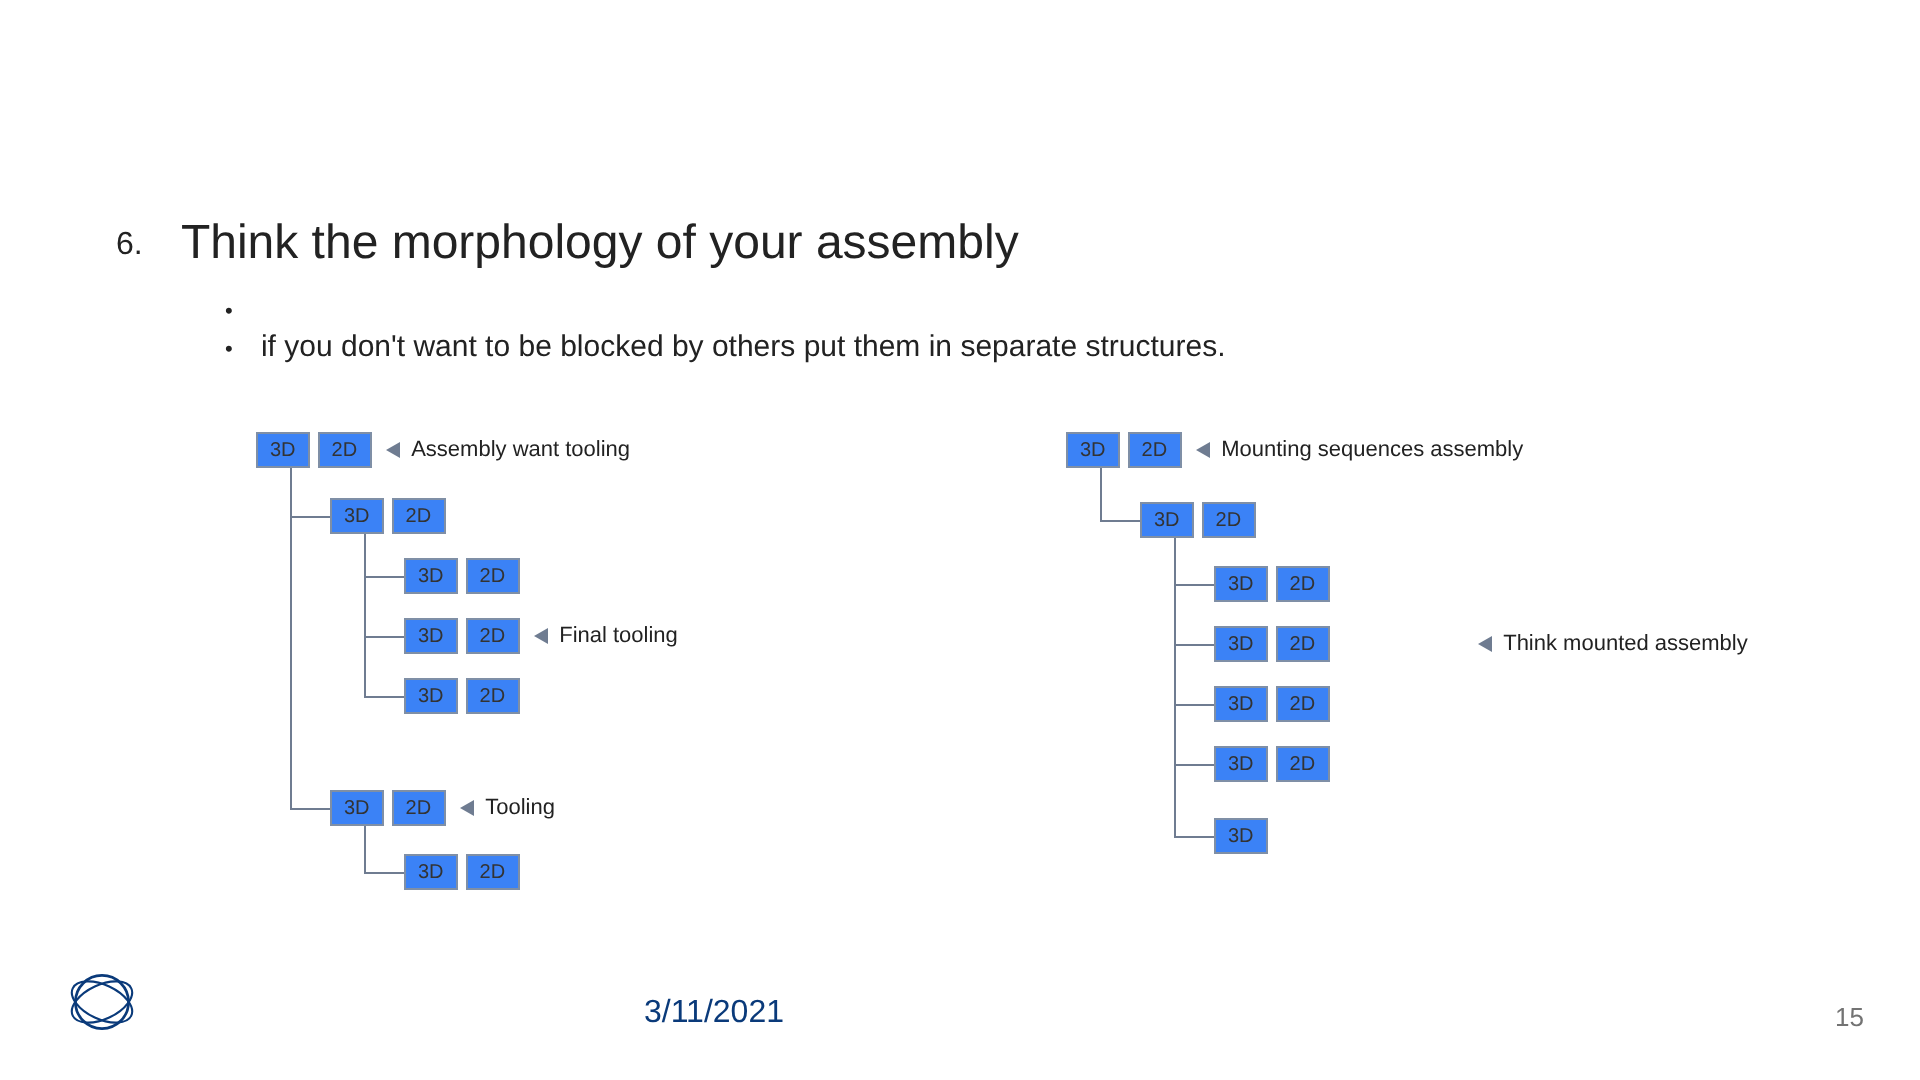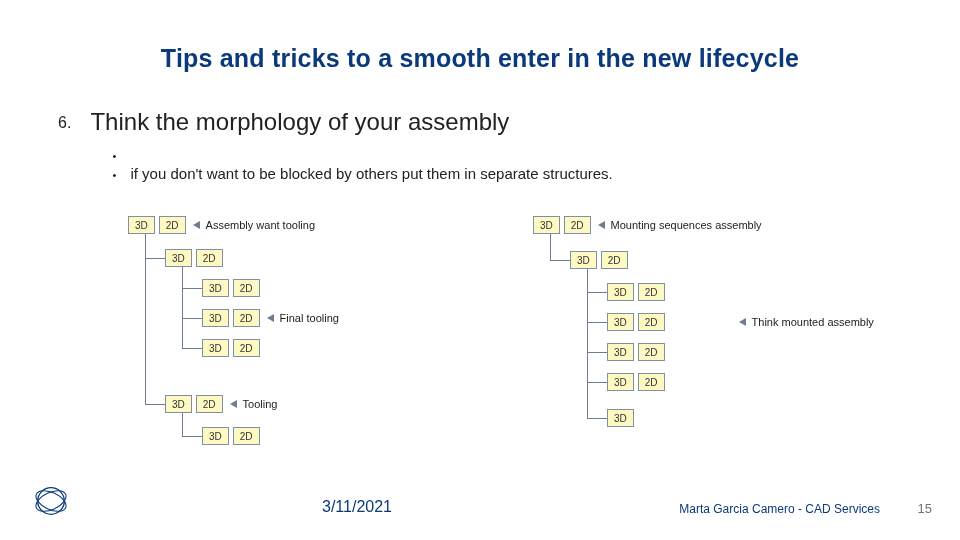--- a/index.html
+++ b/index.html
@@ -12,38 +12,37 @@
   .item-heading { font-size: 24px; color: #222; margin-bottom: 10px; }
   .sub { margin-left: 22px; margin-top: 6px; }
   .sub-row { display: flex; align-items: flex-start; margin-bottom: 3px; }
   .sub-dot { width: 18px; font-size: 11px; color: #222; padding-top: 4px; }
   .sub-text { font-size: 15px; color: #222; }
   .diagrams { position: absolute; top: 216px; left: 112px; right: 30px; display: flex; gap: 10px; }
   .panel { position: relative; }
   .panel.left { width: 395px; height: 240px; }
   .panel.right { width: 405px; height: 240px; }
   .node { position: absolute; display: flex; gap: 4px; align-items: center; }
-  .box3d, .box2d { border: 1px solid #7f8fa6; font-size: 10px; color: #333; display: inline-flex; align-items: center; justify-content: center; padding: 2px 6px; height: 18px; background: #fef9c3; }
+  .box3d, .box2d { border: 1px solid #7f8fa6; font-size: 10px; color: #333; display: inline-flex; align-items: center; justify-content: center; padding: 2px 6px; height: 18px; background: #3b82f6; }
   .arrow-left { display:inline-block; width:0; height:0; border-top:4px solid transparent; border-bottom:4px solid transparent; border-right:7px solid #6f7c91; margin-left:3px; margin-right:2px;}
   .dlabel { font-size: 11px; color: #222; }
   .line { position:absolute; background:#6f7c91; }
   .line.h { height:1px; }
   .line.v { width:1px; }
   .footer { position: absolute; bottom: 18px; left: 0; right: 0; height: 30px; }
   .logo { position:absolute; left: 32px; bottom: 2px; width: 38px; height: 38px; }
   .logo svg { width: 100%; height: 100%; }
   .foot-date { position:absolute; left: 322px; bottom: 6px; font-size: 16px; color: #0a3a7a; }
   .foot-author { position:absolute; right: 80px; bottom: 6px; font-size: 12px; color: #0a3a7a; }
   .foot-page { position:absolute; right: 28px; bottom: 6px; font-size: 13px; color: #737373; }
 </style>
 </head>
 <body>
 
 <div class="slide">
-  <div class="title">Tips and tricks to a smooth enter in the new lifecycle</div>
 
   <div class="list">
     <span class="item-num">6.</span>
     <div class="item-body">
       <div class="item-heading">Think the morphology of your assembly</div>
       <div class="sub">
         <div class="sub-row">
           <span class="sub-dot">•</span>
         </div>
         <div class="sub-row">
@@ -153,16 +152,15 @@
 
   <div class="footer">
     <div class="logo">
       <svg viewBox="0 0 40 40">
           <circle cx="20" cy="20" r="14" fill="none" stroke="#0a3a7a" stroke-width="1.4"></circle>
           <ellipse cx="20" cy="20" rx="17" ry="9" fill="none" stroke="#0a3a7a" stroke-width="1.1" transform="rotate(25 20 20)"></ellipse>
           <ellipse cx="20" cy="20" rx="17" ry="9" fill="none" stroke="#0a3a7a" stroke-width="1.1" transform="rotate(-25 20 20)"></ellipse>
         </svg>
     </div>
     <div class="foot-date">3/11/2021</div>
-    <div class="foot-author">Marta Garcia Camero - CAD Services</div>
     <div class="foot-page">15</div>
   </div>
 </div>
 
 </body></html>

